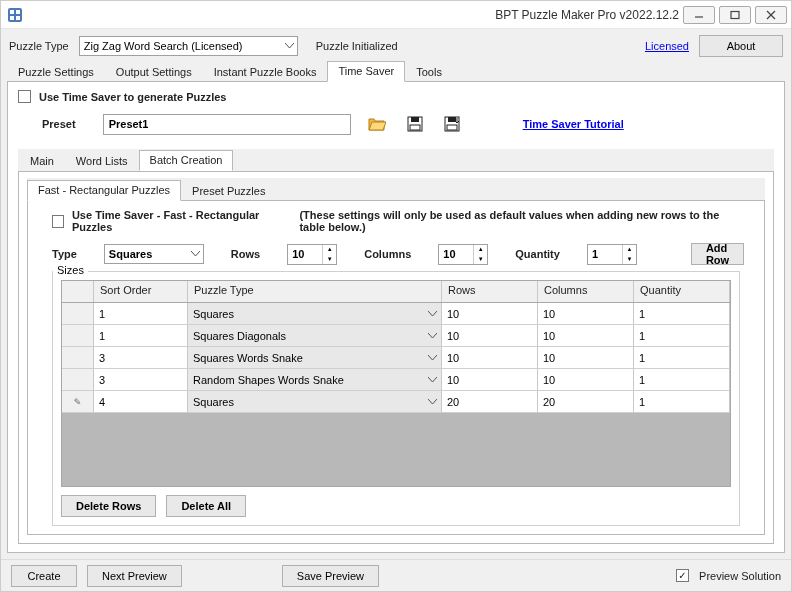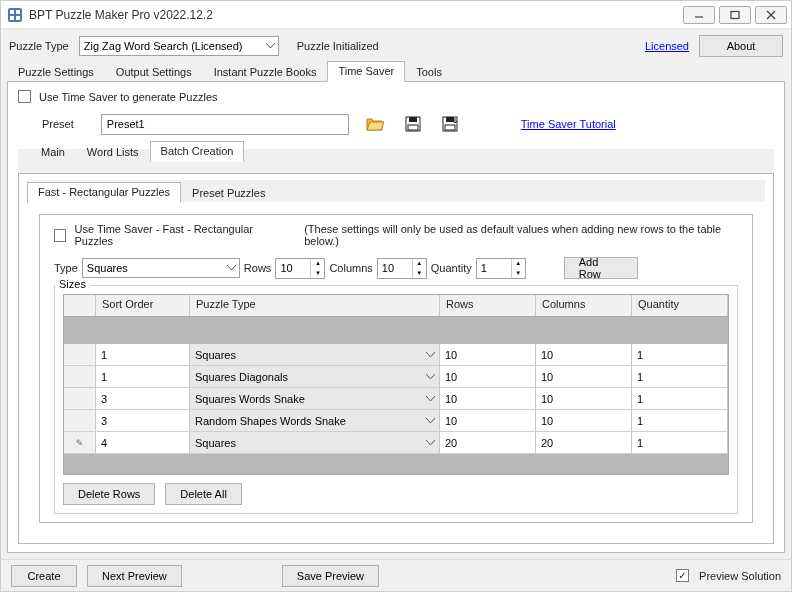--- a/index.html
+++ b/index.html
@@ -1,48 +1,48 @@
 <!DOCTYPE html>
 <html><head>
 <meta charset="utf-8">
 <style>
 * { box-sizing: border-box; margin: 0; padding: 0; font-family: 'Segoe UI', Tahoma, sans-serif; font-size: 11px; }
 body { background: #fff; width: 792px; height: 592px; overflow: hidden; }
 .window { border: 1px solid #ccc; width: 792px; height: 592px; background: #f0f0f0; display: flex; flex-direction: column; }
-.titlebar { height: 28px; background: #fff; display: flex; align-items: center; padding: 0 4px 0 6px; border-bottom: 1px solid #e8e8e8; }
+.titlebar { height: 28px; background: #fff; display: flex; align-items: center; padding: 0 4px 0 6px; border-bottom: 1px solid #e8e8e8; text-align: right; }
 .titlebar .icon { width: 16px; height: 16px; margin-right: 6px; }
 .titlebar .title { flex: 1; font-size: 12px; color: #333; }
 .winbtn { width: 32px; height: 18px; border: 1px solid #aaa; border-radius: 2px; margin-left: 4px; background: #f4f4f4; display: flex; align-items: center; justify-content: center; cursor: default; }
 .winbtn svg { width: 12px; height: 10px; }
 
 .toprow { height: 30px; display: flex; align-items: center; padding: 4px 8px 0 8px; gap: 10px; background: #f0f0f0; }
 .label { color: #222; }
 .combo { background: #fff; border: 1px solid #a0a0a0; height: 20px; padding: 0 16px 0 4px; position: relative; display: inline-flex; align-items: center; min-width: 100px; }
 .combo .chev { position: absolute; right: 3px; top: 50%; transform: translateY(-50%); }
 .link { color: #0000EE; text-decoration: underline; cursor: pointer; }
 .btn { background: #e9e9e9; border: 1px solid #b0b0b0; height: 22px; padding: 0 14px; display: inline-flex; align-items: center; justify-content: center; }
 
 .tabs { display: flex; align-items: flex-end; padding: 0 6px; height: 22px; background: #f0f0f0; }
 .tab { padding: 3px 10px 4px 10px; border: 1px solid transparent; border-bottom: none; color: #222; position: relative; top: 1px; }
 .tab.active { background: #fff; border-color: #b8b8b8; border-bottom: 1px solid #fff; }
 .pane { flex: 1; background: #fff; border: 1px solid #b8b8b8; margin: 0 6px 6px 6px; padding: 8px 10px; display: flex; flex-direction: column; overflow: hidden;}
-.row { display: flex; align-items: center; gap: 8px; }
+.row { display: flex; align-items: center; gap: 8px; font-weight: bold; }
 .chk { width: 13px; height: 13px; border: 1px solid #777; background: #fff; display: inline-flex; align-items: center; justify-content: center; }
 .chk.checked::after { content: '✓'; font-size: 10px; color: #222; line-height: 1; }
 .txt { background: #fff; border: 1px solid #a0a0a0; height: 21px; padding: 0 5px; display: inline-flex; align-items: center; margin-left: 13px; }
 .iconbtn { width: 24px; height: 22px; border: none; background: transparent; display: inline-flex; align-items: center; justify-content: center; }
 .spin { display: inline-flex; border: 1px solid #a0a0a0; background: #fff; height: 21px; align-items: stretch;}
 .spin .val { width: 34px; padding: 0 4px; display: flex; align-items: center; }
 .spin .spinbtns { width: 14px; display: flex; flex-direction: column; border-left: 1px solid #ccc; }
 .spin .spinbtns div { flex: 1; display:flex; align-items:center; justify-content:center; font-size: 6px; }
 
 .group { border: 1px solid #d0d0d0; margin-top: 6px; padding: 8px 8px 8px 8px; position: relative; flex:1; display:flex; flex-direction:column; }
 .group .legend { position: absolute; top: -8px; left: 0; background: #fff; padding: 0 4px; }
 
-.grid { border: 1px solid #a8a8a8; flex: 1; background: #b8b8b8; display: flex; flex-direction: column; margin-bottom: 8px; overflow:hidden;gap:27px;}
+.grid { border: 1px solid #a8a8a8; flex: 1; background: #b8b8b8; display: flex; flex-direction: column; margin-bottom: 8px; overflow:hidden;}
 .ghead { display: flex; background: #f0f0f0; border-bottom: 1px solid #a8a8a8; height: 22px; }
 .ghead .gc { border-right: 1px solid #c8c8c8; padding: 3px 6px; color: #222; }
 .grow { display: flex; background: #fff; border-bottom: 1px solid #cfcfcf; height: 22px; }
 .grow .gc { border-right: 1px solid #c8c8c8; padding: 2px 5px; display:flex; align-items:center; }
 .gc.lead { width: 32px; background: #f0f0f0; display:flex; align-items:center; justify-content:center;}
 .gc.sort { width: 94px; }
 .gc.ptype { flex: 1; background: #e8e8e8; position: relative; }
 .ptype .chev { position:absolute; right:4px; top:50%; transform:translateY(-50%);}
 .gc.rows { width: 96px; }
 .gc.cols { width: 96px; }
@@ -82,21 +82,21 @@
     <span class="winbtn">
         <svg viewBox="0 0 12 10">
           <line x1="2" y1="1" x2="10" y2="9" stroke="#444" stroke-width="1.2"></line>
           <line x1="10" y1="1" x2="2" y2="9" stroke="#444" stroke-width="1.2"></line>
         </svg>
       </span>
   </div>
 
   <div class="toprow">
     <span class="label">Puzzle Type</span>
-    <span class="combo" style="width:200px">
+    <span class="combo" style="width:219px">
       <span>Zig Zag Word Search (Licensed)</span>
       <span class="chev">
           <svg viewBox="0 0 9 6">
             <path d="M0 0 L4.5 5 L9 0" fill="none" stroke="#555"></path>
           </svg>
         </span>
     </span>
     <span class="label" style="margin-left:8px">Puzzle Initialized</span>
     <span class="spacer"></span>
     <span class="link">Licensed</span>
@@ -140,39 +140,39 @@
             <rect x="1" y="1" width="14" height="14" fill="#fff" stroke="#222"></rect>
             <rect x="4" y="1" width="8" height="5" fill="#222"></rect>
             <rect x="3" y="9" width="10" height="5" fill="none" stroke="#222"></rect>
             <path d="M13 2v5M11 5l2 2 2-2" fill="none" stroke="#222"></path>
           </svg>
         </span>
       <span style="width:30px"></span>
       <span class="link">Time Saver Tutorial</span>
     </div>
 
-    <div class="tabs" id="sub-tabs" style="padding:12px">
+    <div class="tabs" id="sub-tabs" style="padding:1px">
         <span class="tab">Main</span>
         <span class="tab">Word Lists</span>
         <span class="tab active">Batch Creation</span>
       </div>
 
     <div class="pane" style="margin:0; padding:6px 8px 8px 8px;">
       <div class="tabs" id="sub2-tabs" style="padding:0">
           <span class="tab active">Fast - Rectangular Puzzles</span>
           <span class="tab">Preset Puzzles</span>
         </div>
-      <div class="pane" style="margin:12px; padding:8px 14px; border-top:1px solid #b8b8b8;">
+      <div class="pane" style="margin:0; padding:8px 24px; border-top:1px solid #b8b8b8;">
         <div class="row">
           <span class="chk"></span>
           <span class="label">Use Time Saver - Fast - Rectangular Puzzles</span>
           <span style="width:4px"></span>
           <span class="label">(These settings will only be used as default values when adding new rows to the table below.)</span>
         </div>
-        <div class="row" style="margin-top:10px; gap:4px">
+        <div class="row" style="margin-top:10px; gap:27px">
           <span class="label">Type</span>
           <span class="combo" style="width:158px">
             <span>Squares</span>
             <span class="chev">
                 <svg viewBox="0 0 9 6">
                   <path d="M0 0 L4.5 5 L9 0" fill="none" stroke="#555"></path>
                 </svg>
               </span>
           </span>
           <span class="label">Rows</span>

